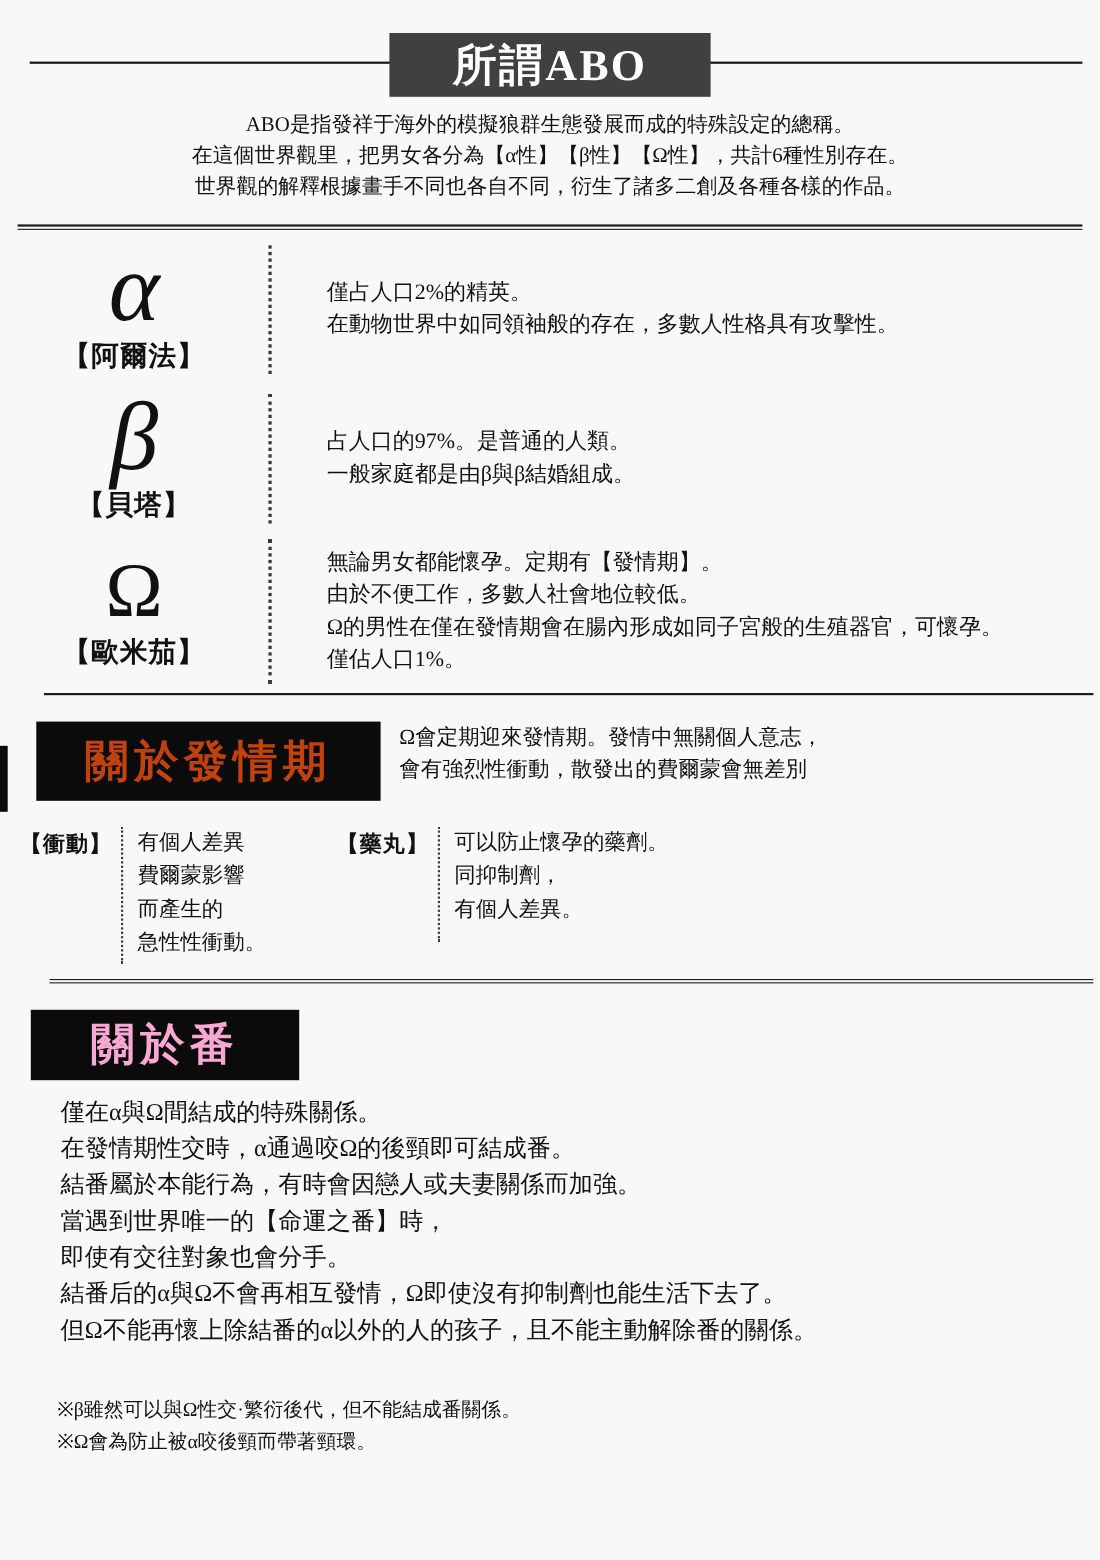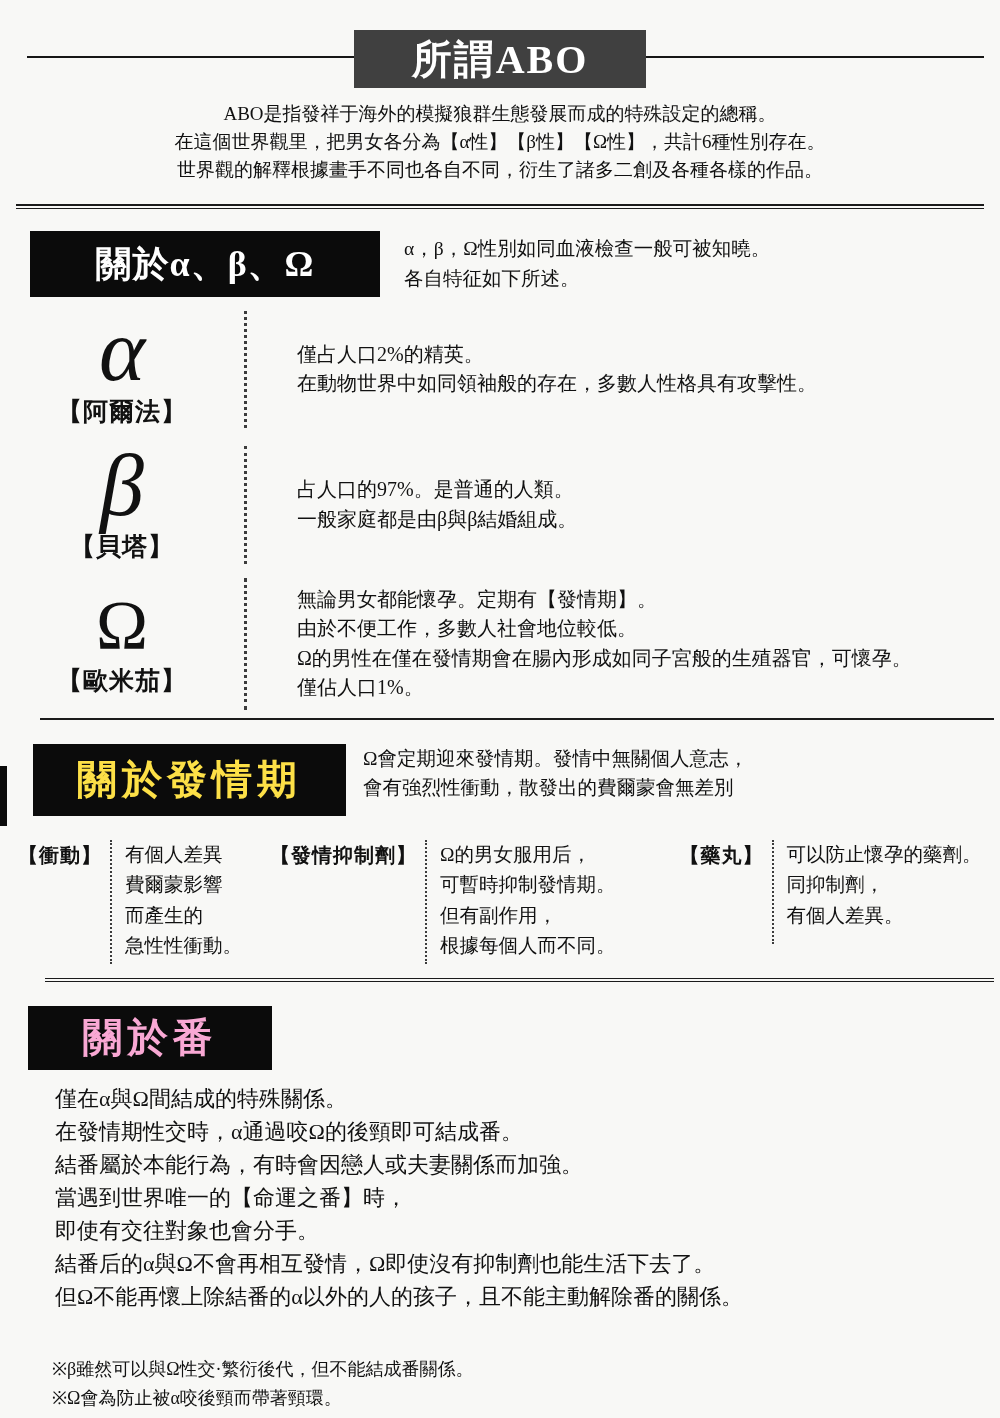--- a/index.html
+++ b/index.html
@@ -60,21 +60,21 @@
   .type-text {
     padding-left:50px; font-size:20px; line-height:29.5px;
     display:flex; flex-direction:column; justify-content:center;
   }
 
   
   .sec-heat-head { position:relative; display:flex; align-items:flex-start; margin-top:24px; }
   .edge-mark { position:absolute; left:0; top:22px; width:7px; height:60px; background:#0b0b0b; }
   .box-heat {
     margin-left:33px; width:313px; height:72px; flex:none;
-    background:#0b0b0b; color:#fde047;
+    background:#0b0b0b; color:#c2410c;
     display:flex; align-items:center; justify-content:center;
     font-size:40px; font-weight:bold; letter-spacing:5px;
   }
   .heat-note { margin-left:17px; padding-top:0; font-size:19.5px; line-height:29.5px; }
 
   .heat-items { display:flex; align-items:flex-start; margin-top:24px; }
   .heat-item { display:flex; align-items:flex-start; }
   .heat-item.c1 { margin-left:18px; }
   .heat-item.c2 { margin-left:28px; }
   .heat-item.c3 { margin-left:64px; }
@@ -110,27 +110,20 @@
   </div>
 
   <div class="intro">
     <div>ABO是指發祥于海外的模擬狼群生態發展而成的特殊設定的總稱。</div>
     <div>在這個世界觀里，把男女各分為【α性】【β性】【Ω性】，共計6種性別存在。</div>
     <div>世界觀的解釋根據畫手不同也各自不同，衍生了諸多二創及各種各樣的作品。</div>
   </div>
 
   <div class="rule-double"></div>
 
-  <div class="sec-abo-head">
-    <div class="box-abo">關於α、β、Ω</div>
-    <div class="abo-note">
-      <div>α，β，Ω性別如同血液檢查一般可被知曉。</div>
-      <div>各自特征如下所述。</div>
-    </div>
-  </div>
 
   <div class="type-row r-alpha">
     <div class="type-left">
       <div class="type-symbol">α</div>
       <div class="type-name">【阿爾法】</div>
     </div>
     <div class="type-divider"></div>
     <div class="type-text">
       <div>僅占人口2%的精英。</div>
       <div>在動物世界中如同領袖般的存在，多數人性格具有攻擊性。</div>
@@ -178,30 +171,20 @@
     <div class="heat-item c1">
       <div class="hi-label">【衝動】</div>
       <div class="hi-divider"></div>
       <div class="hi-text">
         <div>有個人差異</div>
         <div>費爾蒙影響</div>
         <div>而產生的</div>
         <div>急性性衝動。</div>
       </div>
     </div>
-    <div class="heat-item c2">
-      <div class="hi-label">【發情抑制劑】</div>
-      <div class="hi-divider"></div>
-      <div class="hi-text">
-        <div>Ω的男女服用后，</div>
-        <div>可暫時抑制發情期。</div>
-        <div>但有副作用，</div>
-        <div>根據每個人而不同。</div>
-      </div>
-    </div>
     <div class="heat-item c3">
       <div class="hi-label">【藥丸】</div>
       <div class="hi-divider"></div>
       <div class="hi-text">
         <div>可以防止懷孕的藥劑。</div>
         <div>同抑制劑，</div>
         <div>有個人差異。</div>
       </div>
     </div>
   </div>

